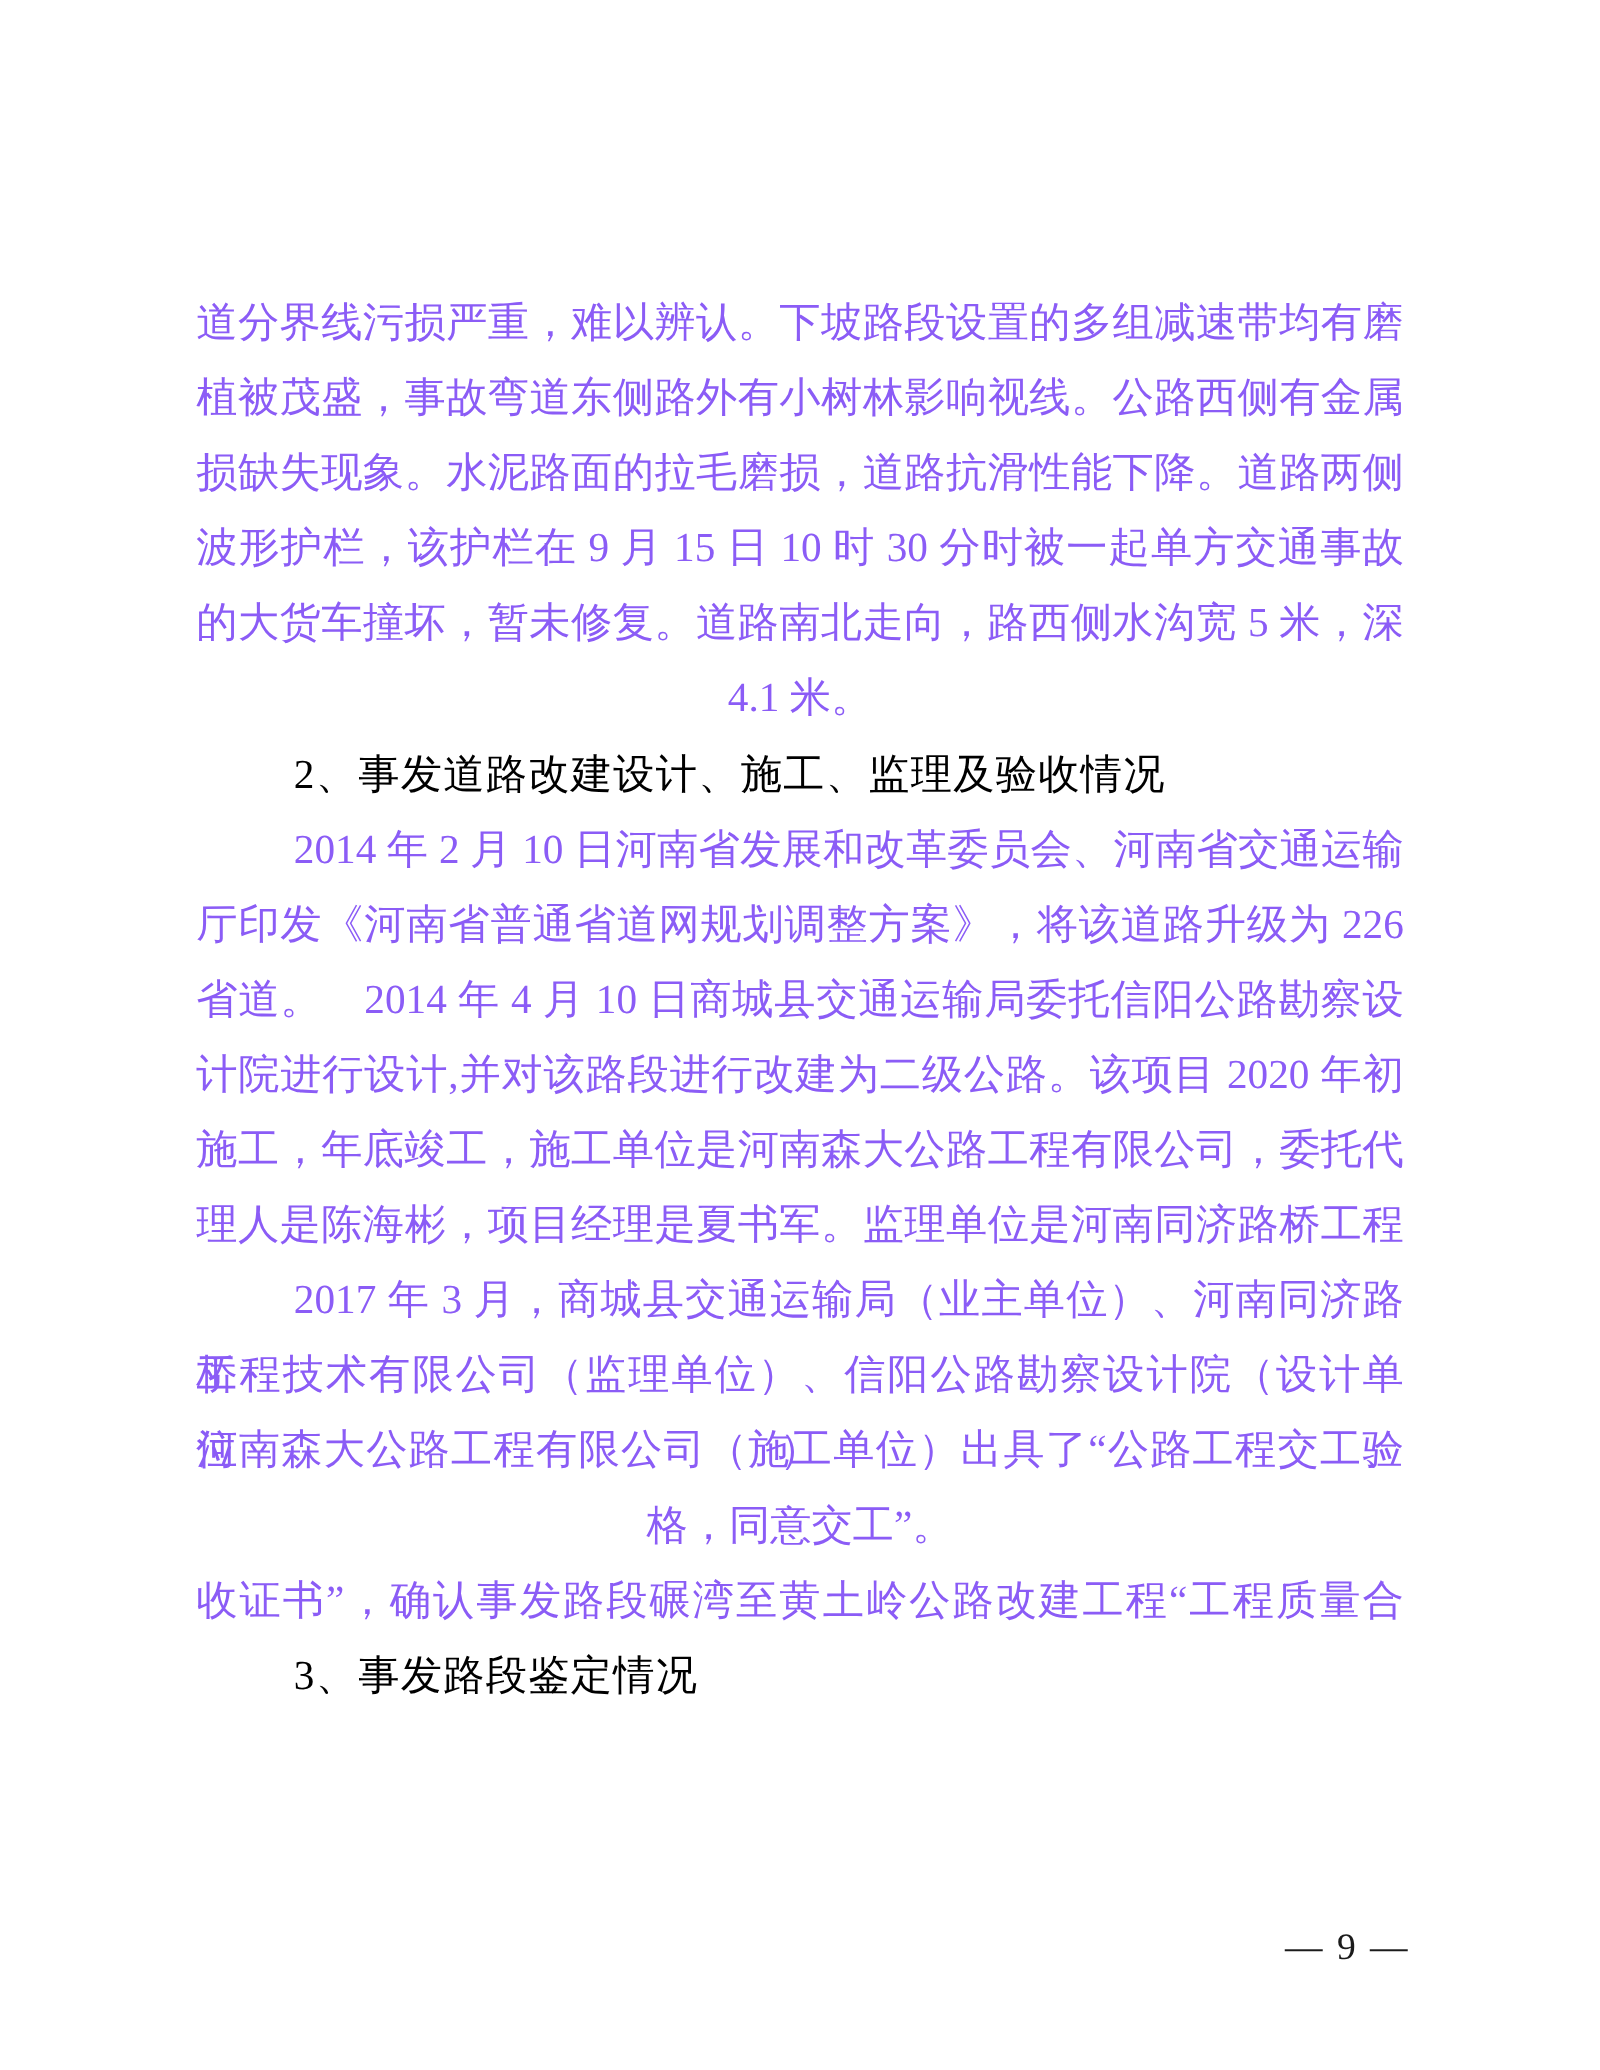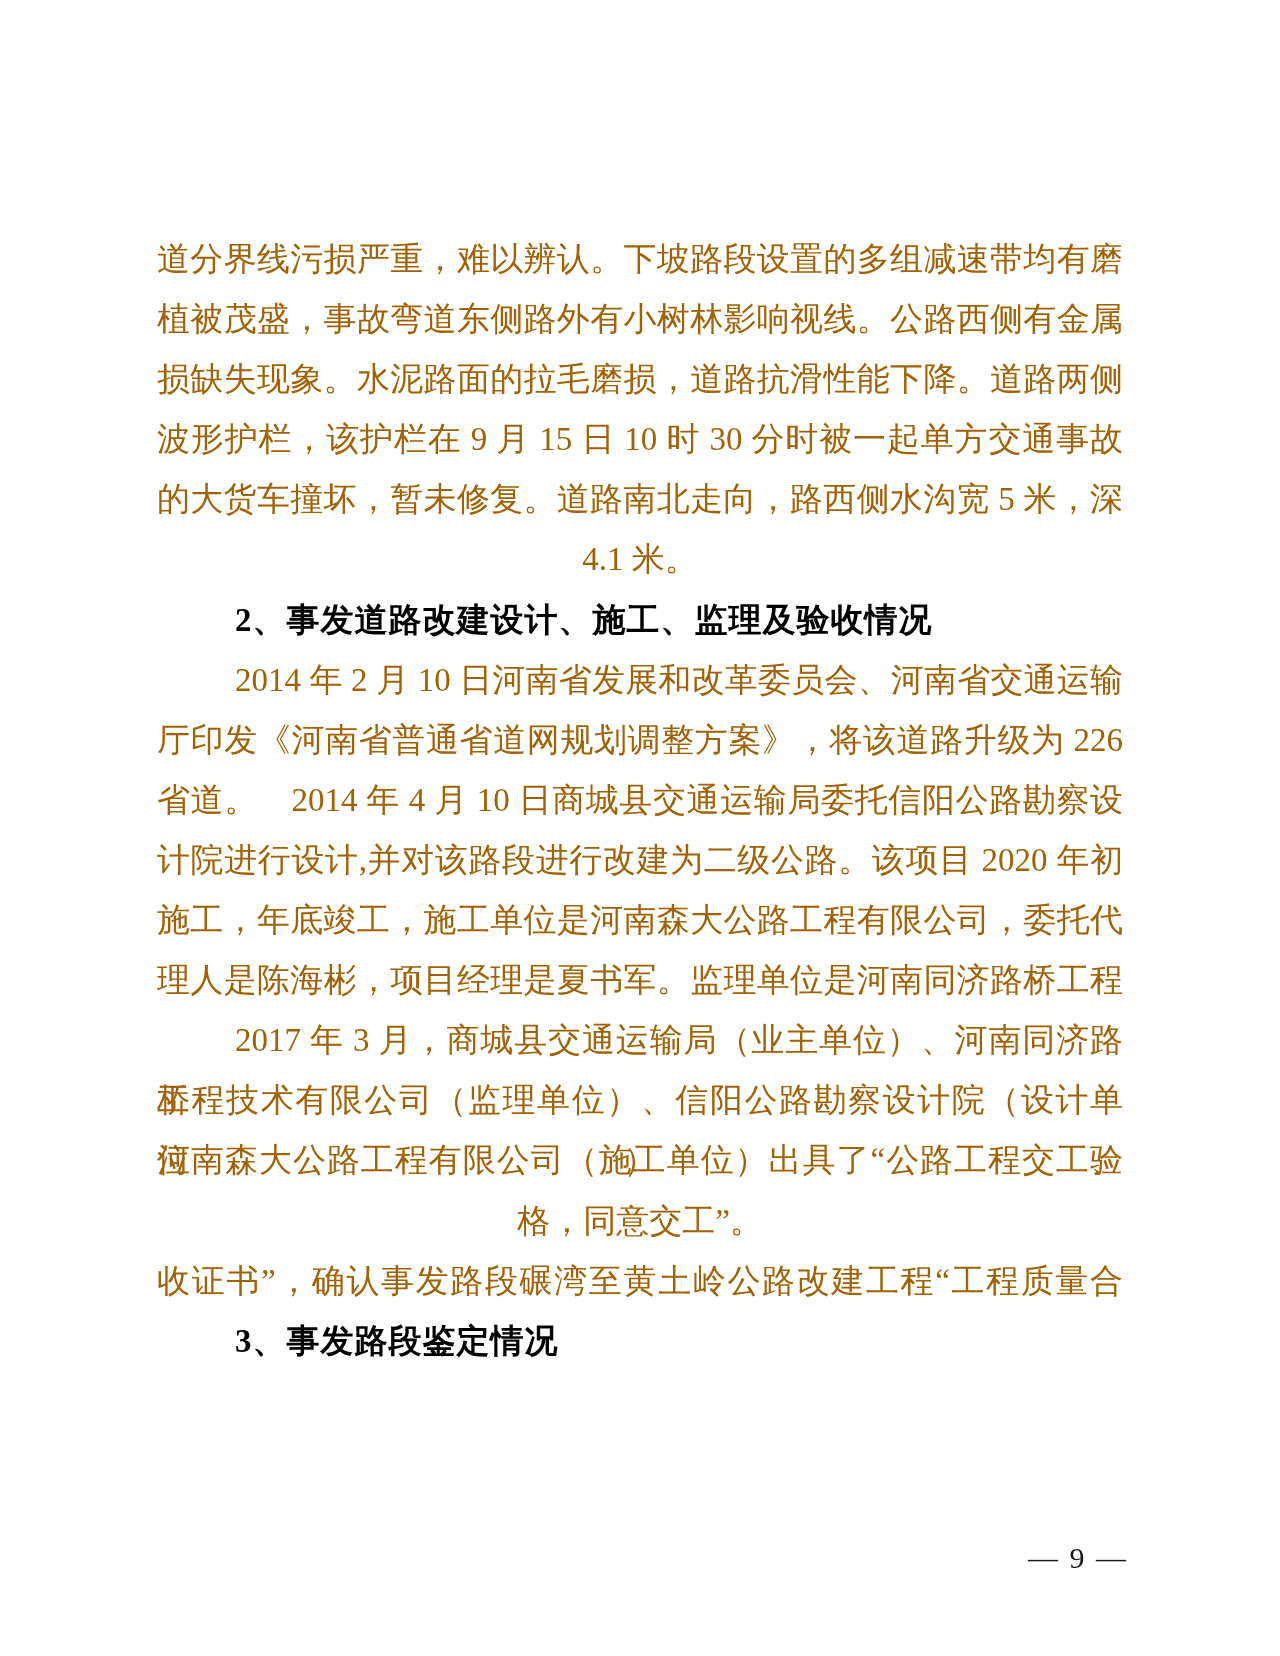--- a/index.html
+++ b/index.html
@@ -20,38 +20,38 @@
     position: absolute;
     left: 157px;
     top: 229px;
     width: 966px;
   }
   .line {
     font-size: 33px;
     line-height: 60.1px;
     height: 60.1px;
     white-space: pre-wrap;
-    color: #a16207;
+    color: #8b5cf6;
   }
   .line.body {
     text-align: justify;
     text-align-last: justify;
   }
   .line.body-indent {
     text-align: justify;
     text-align-last: justify;
     text-indent: 78px;
   }
   .line.body-end {
     text-align: center;
   }
   .line.heading {
     text-align: left;
     text-indent: 78px;
-    font-weight: bold;
+    font-weight: normal;
     color: #000000;
     letter-spacing: 1px;
   }
   .page-number {
     position: absolute;
     left: 1028px;
     top: 1538px;
     font-size: 30px;
     line-height: 40px;
     color: #1b1b1b;

